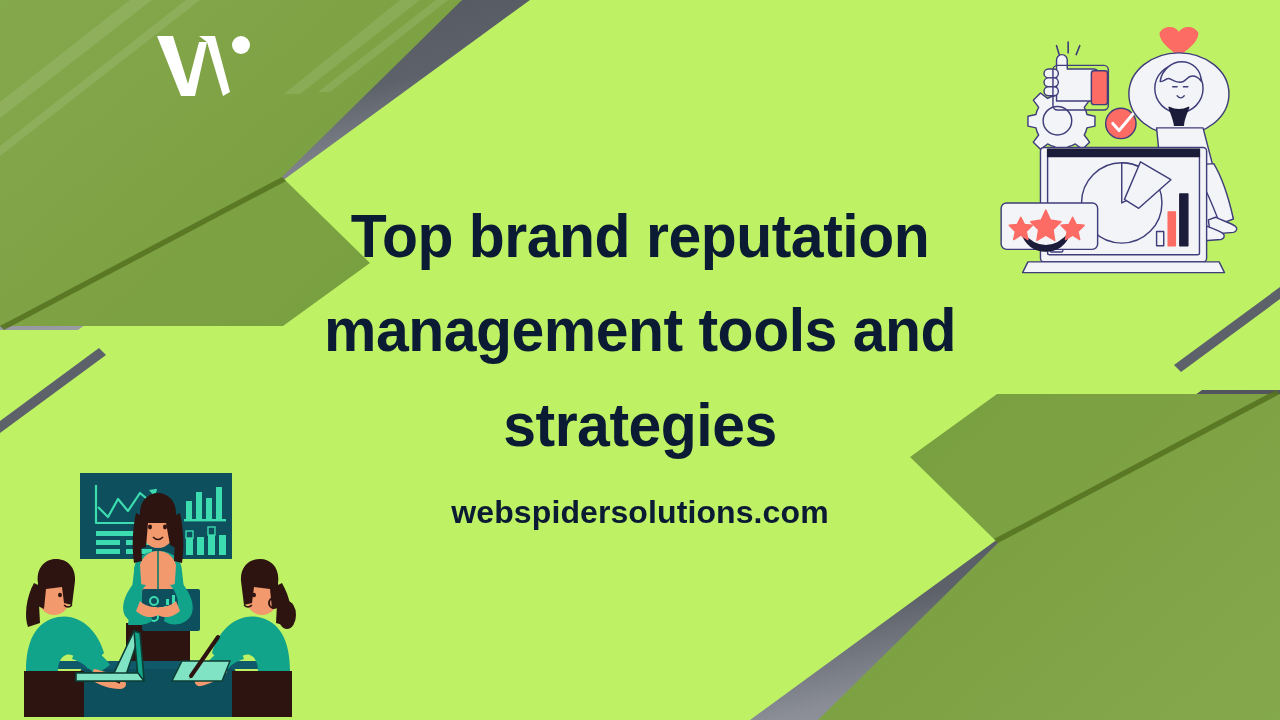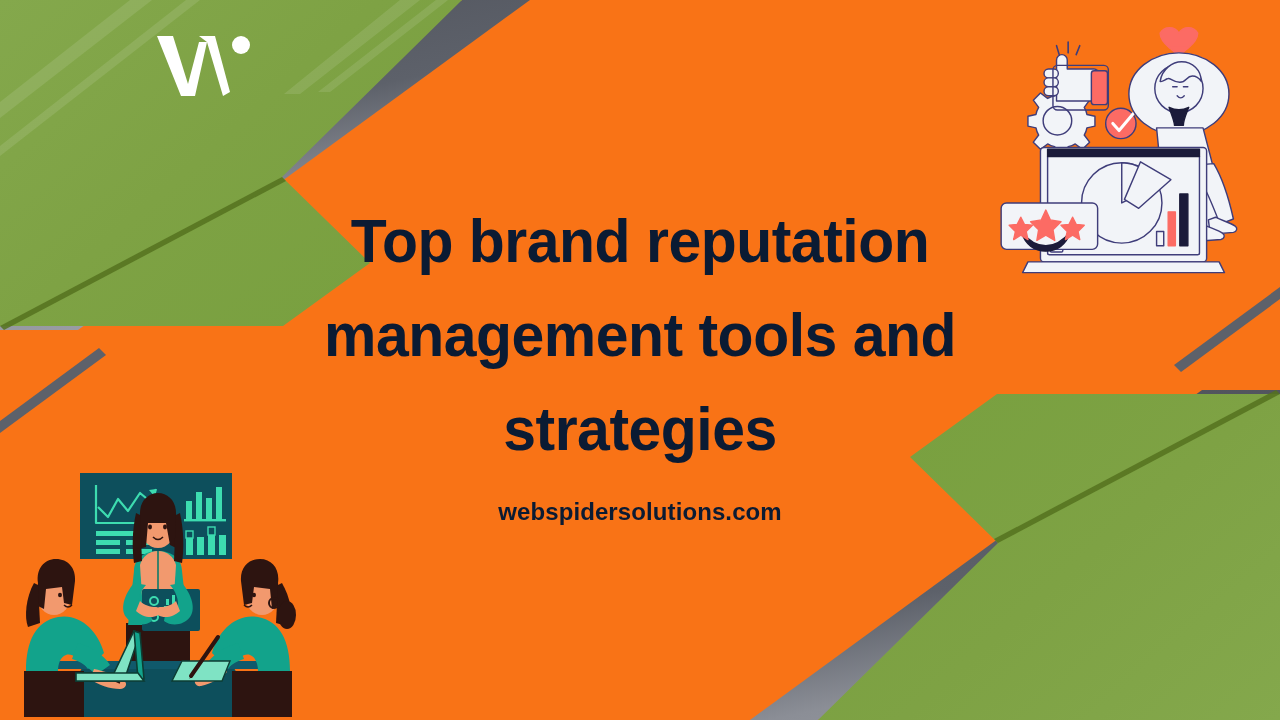--- a/index.html
+++ b/index.html
@@ -4,21 +4,21 @@
 <style>
   html, body {
     margin: 0;
     padding: 0;
     background: #ffffff;
   }
   #canvas {
     position: relative;
     width: 1280px;
     height: 720px;
-    background: #f97316;
+    background: #bef264;
     overflow: hidden;
     font-family: "Liberation Sans", sans-serif;
   }
 
   
   .corner-art {
     position: absolute;
     top: 0; left: 0;
     width: 1280px;
     height: 720px;
@@ -73,21 +73,21 @@
     line-height: 1.52;
     letter-spacing: -0.5px;
     transform: scaleX(0.95);
   }
   .site-url {
     margin: 22px 0 0 0;
     text-align: center;
     color: #0b1b33;
     font-family: "Liberation Sans", sans-serif;
     font-weight: bold;
-    font-size: 24px;
+    font-size: 32px;
     letter-spacing: 0.1px;
   }
 </style>
 </head>
 <body>
 
 <div id="canvas">
 
   <svg class="corner-art" viewBox="0 0 1280 720" width="1280" height="720" xmlns="http://www.w3.org/2000/svg">
     <defs>

